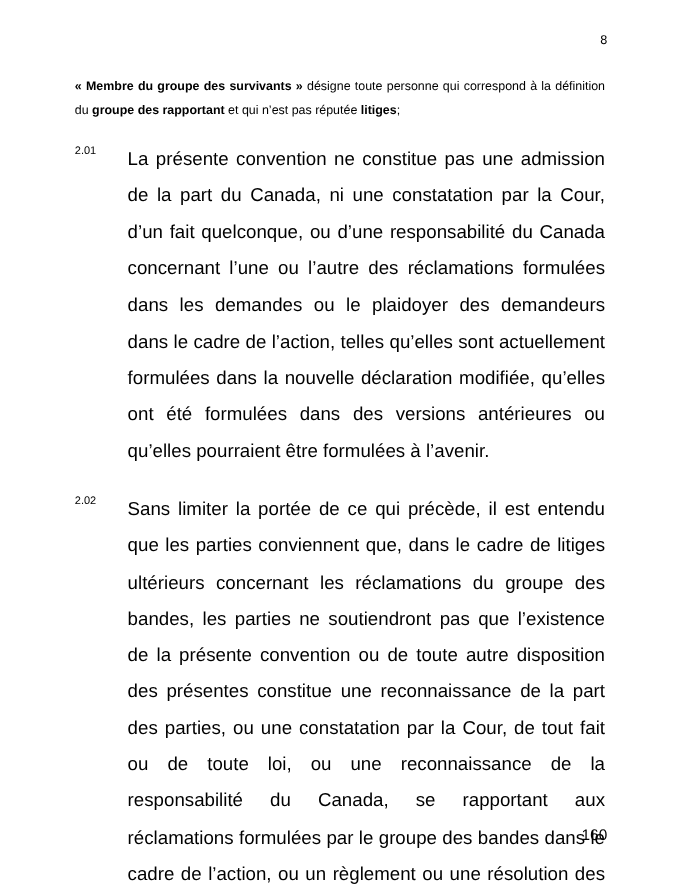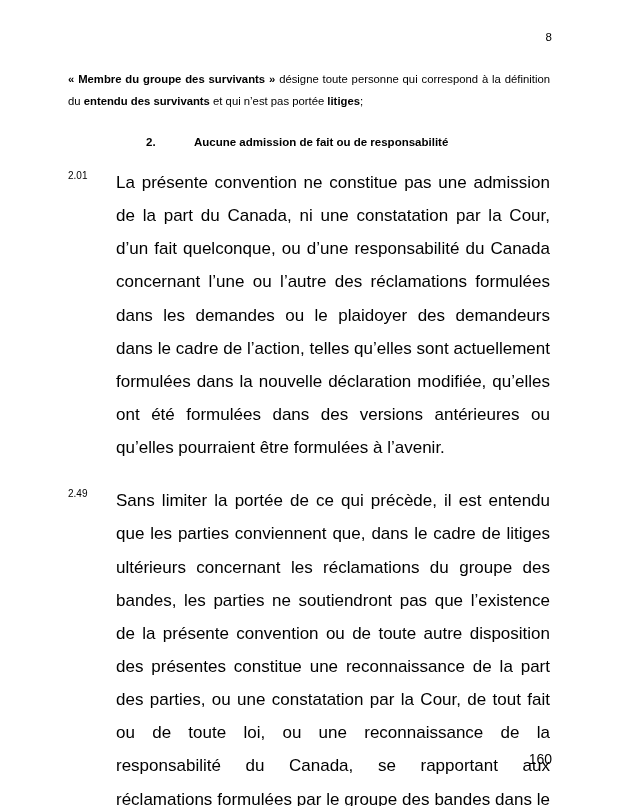--- a/index.html
+++ b/index.html
@@ -92,35 +92,32 @@
 </head>
 <body>
 
 <div class="page">
 
   <div class="page-number-top">8</div>
 
   <div class="content">
 
     <p class="para">
-      <b>« Membre du groupe des survivants »</b><span> désigne toute personne qui correspond à la définition du </span><b>entendu des survivants</b><span> et qui n’est pas portée </span><b>litiges</b><span>;</span>
+      <b>« Membre du groupe des survivants »</b><span> désigne toute personne qui correspond à la définition du </span><b>groupe des rapportant</b><span> et qui n’est pas réputée </span><b>litiges</b><span>;</span>
     </p>
 
 
-    <div class="heading">
-      <span class="num">2.</span><span>Aucune admission de fait ou de responsabilité</span>
-    </div>
 
     <div class="numbered">
       <span class="idx">2.01</span>
       <p class="body">La présente convention ne constitue pas une admission de la part du Canada, ni une constatation par la Cour, d’un fait quelconque, ou d’une responsabilité du Canada concernant l’une ou l’autre des réclamations formulées dans les demandes ou le plaidoyer des demandeurs dans le cadre de l’action, telles qu’elles sont actuellement formulées dans la nouvelle déclaration modifiée, qu’elles ont été formulées dans des versions antérieures ou qu’elles pourraient être formulées à l’avenir.</p>
     </div>
 
     <div class="numbered">
-      <span class="idx">2.49</span>
+      <span class="idx">2.02</span>
       <p class="body">Sans limiter la portée de ce qui précède, il est entendu que les parties conviennent que, dans le cadre de litiges ultérieurs concernant les réclamations du groupe des bandes, les parties ne soutiendront pas que l’existence de la présente convention ou de toute autre disposition des présentes constitue une reconnaissance de la part des parties, ou une constatation par la Cour, de tout fait ou de toute loi, ou une reconnaissance de la responsabilité du Canada, se rapportant aux réclamations formulées par le groupe des bandes dans le cadre de l’action, ou un règlement ou une résolution des réclamations du groupe des bandes dans le cadre de l’action. Toutefois, aucune disposition susmentionnée ni aucune autre disposition de la présente convention n’empêche les parties de faire référence ou de s’appuyer par ailleurs sur l’existence de la convention et de l’indemnité payée ou payable en vertu de celle-ci dans toute procédure, le cas échéant.</p>
     </div>
 
   </div>
 
   <div class="page-number-bottom">160</div>
 
 </div>
 
 </body></html>

